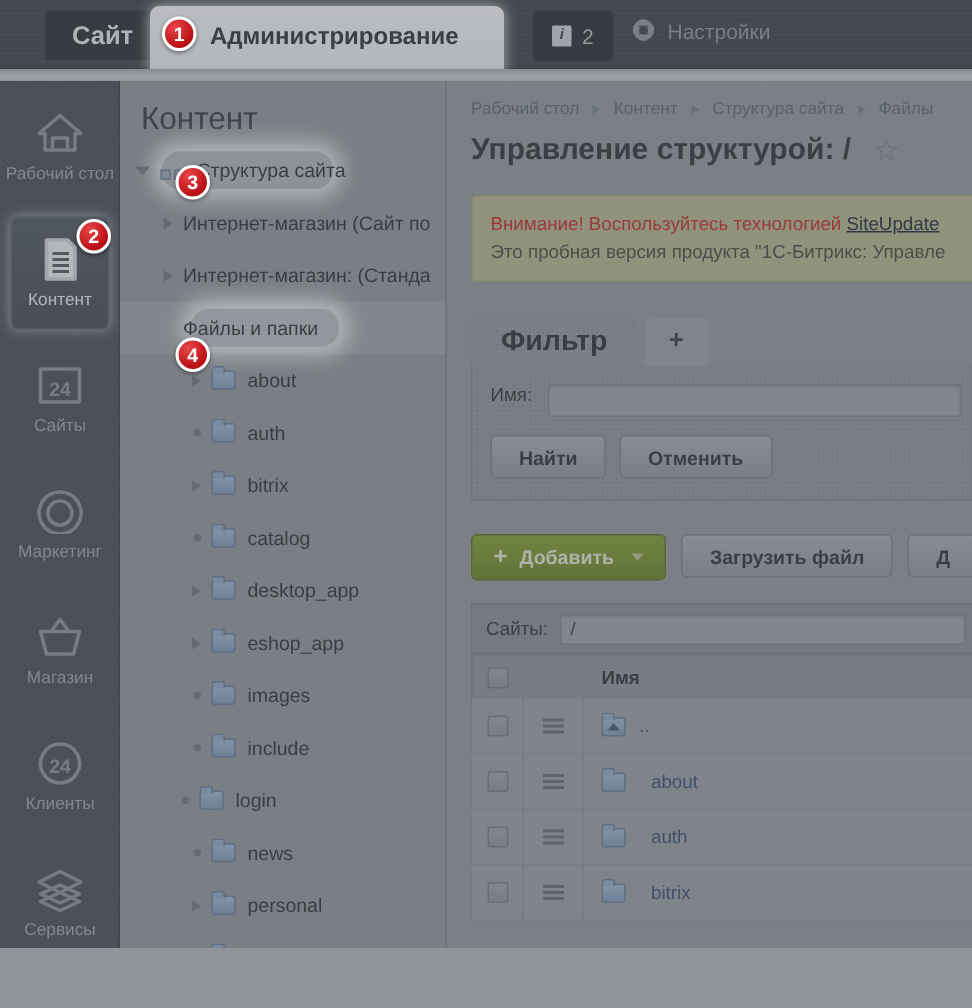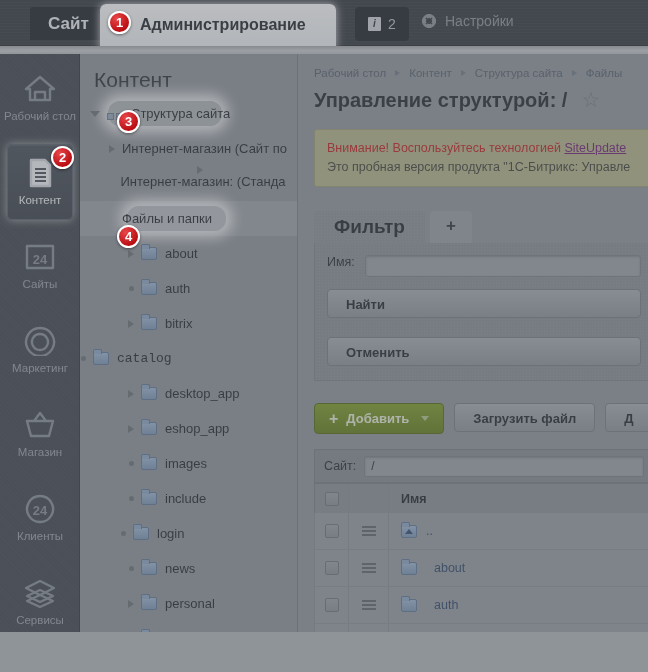--- a/index.html
+++ b/index.html
@@ -48,21 +48,21 @@
     display: flex; align-items: center; gap: 7px;
   }
   .info-glyph {
     width: 13px; height: 14px; background: #cfd3d7; color: #2a2e34;
     font-size: 10px; font-weight: bold; font-style: italic;
     text-align: center; line-height: 14px; border-radius: 1px;
   }
   .settings-btn {
     position: absolute; left: 422px; top: 13px;
     color: #8e939a; font-size: 14px;
-    display: flex; align-items: center; gap: 9px;
+    display: flex; align-items: flex-start; gap: 9px;
   }
   .gear {
     width: 14px; height: 14px; border-radius: 50%;
     border: 3px solid #8e939a; position: relative;
   }
   .gear::before, .gear::after {
     content: ""; position: absolute; background: #8e939a;
   }
   .gear::before { width: 14px; height: 4px; left: -3px; top: 2px; }
   .gear::after  { width: 4px; height: 14px; left: 2px; top: -3px; }
@@ -170,21 +170,21 @@
   }
   .star { font-size: 21px; color: #74797f; font-weight: normal; }
 
   .notice {
     margin: 17px 0 0 16px; width: 368px;
     background: #b5b489; border: 1px solid #9d9c72;
     border-radius: 3px; padding: 9px 12px;
     font-size: 12.5px; line-height: 19px; white-space: nowrap; overflow: hidden;
   }
   .notice .warn { color: #c41c1c; }
-  .notice a { color: #701a75; }
+  .notice a { color: #0f172a; }
   .notice .sub { color: #3d3f35; }
 
   .filter-box {
     margin: 24px 0 0 16px; width: 340px;
     background: #898e94;
     background-image: radial-gradient(rgba(255,255,255,.07) 1px, transparent 1px);
     background-size: 3px 3px;
     border: 1px solid #7d8288; border-top: 0;
   }
   .tabs { display: flex; margin-left: 0; }
@@ -201,21 +201,21 @@
     padding: 0 16px; margin-left: 5px; line-height: 30px;
   }
   .filter-body { padding: 12px 12px 14px 12px; }
   .filter-line { display: flex; gap: 10px; }
   .filter-label { font-size: 12.5px; color: #24282d; }
   .txt-input {
     flex: 1; height: 22px; background: #9aa0a6;
     border: 1px solid #7b8086; border-radius: 3px;
     box-shadow: inset 0 1px 2px rgba(0,0,0,.18);
   }
-  .filter-btns { display: flex; gap: 19px; margin-top: 12px; flex-direction: column; }
+  .filter-btns { display: flex; gap: 9px; margin-top: 12px; }
   .btn {
     height: 29px; padding: 0 18px; line-height: 29px;
     font-size: 13px; font-weight: bold; color: #1e2228;
     background: linear-gradient(#a6abb1, #8d9399);
     border: 1px solid #777c82; border-radius: 4px;
     white-space: nowrap;
   }
 
   .toolbar { display: flex; gap: 10px; margin: 22px 0 0 16px; }
   .btn-green {
@@ -388,21 +388,21 @@
           <span class="sitemap-ico">
             <i></i>
             <i></i>
           </span>
           <span class="txt">Структура сайта</span>
         </div>
         <div class="tree-row" style="padding-left: 29px;">
           <span class="arrow"></span>
           <span class="txt">Интернет-магазин (Сайт по</span>
         </div>
-        <div class="tree-row" style="padding-left: 29px; flex-direction: column;">
+        <div class="tree-row" style="padding-left: 29px;">
           <span class="arrow"></span>
           <span class="txt">Интернет-магазин: (Станда</span>
         </div>
         <div class="tree-row selected" style="padding-left: 29px;">
           <span class="glow" style="left: 47px; width: 98.8px;"></span>
           <span style="width: 13px; flex: 0 0 auto;"></span>
           <span class="txt">Файлы и папки</span>
         </div>
         <div class="tree-row" style="padding-left: 48px;">
           <span class="arrow"></span>
@@ -412,21 +412,21 @@
         <div class="tree-row" style="padding-left: 48px;">
           <span class="dot"></span>
           <span class="folder"></span>
           <span class="txt">auth</span>
         </div>
         <div class="tree-row" style="padding-left: 48px;">
           <span class="arrow"></span>
           <span class="folder"></span>
           <span class="txt">bitrix</span>
         </div>
-        <div class="tree-row" style=" font-family: Liberation Mono, monospace;">
+        <div class="tree-row" style="padding-left: 48px;">
           <span class="dot"></span>
           <span class="folder"></span>
           <span class="txt">catalog</span>
         </div>
         <div class="tree-row" style="padding-left: 48px;">
           <span class="arrow"></span>
           <span class="folder"></span>
           <span class="txt">desktop_app</span>
         </div>
         <div class="tree-row" style="padding-left: 48px;">
@@ -514,21 +514,21 @@
       <div class="btn-green">
         <span class="plus-g">+</span>
         <span>Добавить</span>
         <span class="caret-down"></span>
       </div>
       <div class="btn">Загрузить файл</div>
       <div class="btn">Д</div>
     </div>
 
     <div class="path-bar">
-      <span class="path-label">Сайт:</span>
+      <span class="path-label">Сайты:</span>
       <div class="path-input">/</div>
     </div>
 
     <div class="grid">
       <div class="grid-head">
         <div class="c-check">
           <span class="chk"></span>
         </div>
         <div class="c-menu"></div>
         <div class="c-name">

